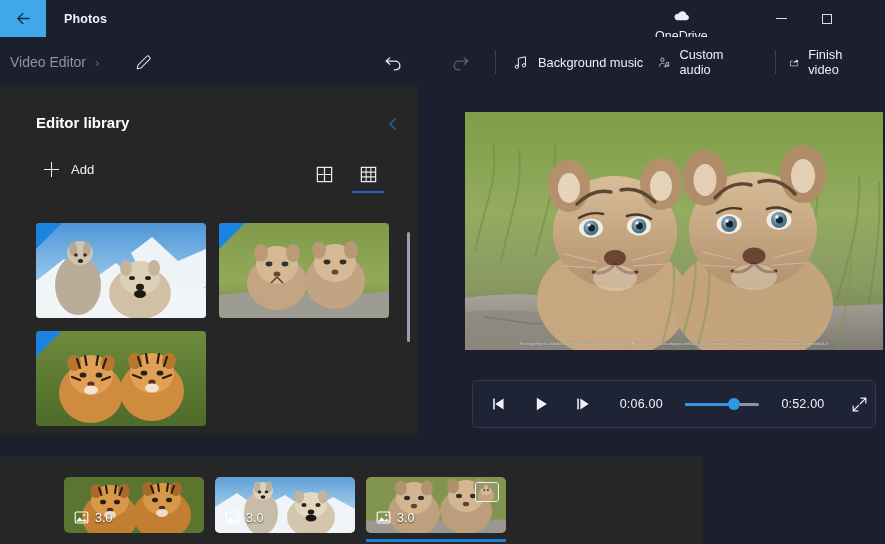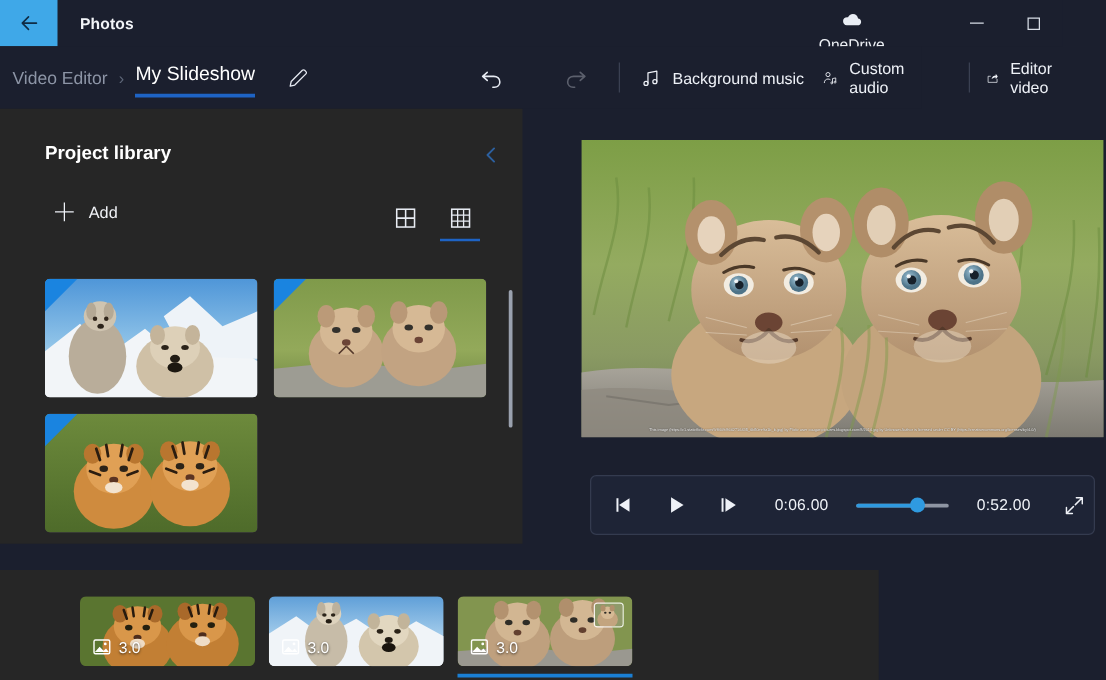--- a/index.html
+++ b/index.html
@@ -194,24 +194,20 @@
       </div>
       <div class="wc">
         <span class="max"></span>
       </div>
     </div>
   </div>
 
   <div class="ribbon">
     <span class="crumb-root">Video Editor</span>
     <span class="crumb-sep">›</span>
-    <span class="crumb-current">
-      <span>My Slideshow</span>
-      <span class="underline"></span>
-    </span>
 
     <div class="icon-btn rename-btn">
       <svg viewBox="0 0 24 24" width="19" height="19">
         <path d="M4 20l1-4.6L16.3 4.1a1.6 1.6 0 012.3 0l1.3 1.3a1.6 1.6 0 010 2.3L8.6 19 4 20z" fill="none" stroke="#e6eaf2" stroke-width="1.3" stroke-linejoin="round"></path>
       </svg>
     </div>
 
     <div class="icon-btn undo-btn">
       <svg viewBox="0 0 24 24" width="22" height="22">
         <path d="M8.5 7.5L4.5 11l4 3.5M5 11h9.2c3.1 0 5.3 2.1 5.3 4.9 0 2.6-2 4.6-4.8 4.6h-1.3" fill="none" stroke="#e6eaf2" stroke-width="1.4" stroke-linecap="round" stroke-linejoin="round"></path>
@@ -245,26 +241,26 @@
       <span>Background music</span>
     </div>
 
     <div class="vsep" style="left:775px"></div>
 
     <div class="cmd" style="left:789px">
       <svg viewBox="0 0 24 24" width="17" height="17">
         <path d="M3.5 20V8.5h5M20.5 13.5V20H3.5" fill="none" stroke="#eef1f7" stroke-width="1.4" stroke-linejoin="round"></path>
         <path d="M10 14c1-5 4.5-6.6 8-6.8V3.8L21.8 9 18 14.2v-3.6c-3 0-5.6.9-8 3.4z" fill="#eef1f7"></path>
       </svg>
-      <span>Editor video</span>
+      <span>Finish video</span>
     </div>
   </div>
 
   <div class="library">
-    <div class="lib-title">Project library</div>
+    <div class="lib-title">Editor library</div>
 
     <div class="collapse-btn">
       <svg viewBox="0 0 24 24" width="18" height="18">
         <path d="M15 5l-7 7 7 7" fill="none" stroke="#2f74c8" stroke-width="2" stroke-linecap="round" stroke-linejoin="round"></path>
       </svg>
     </div>
 
     <div class="add-btn">
       <span class="plus"></span>
       <span>Add</span>

